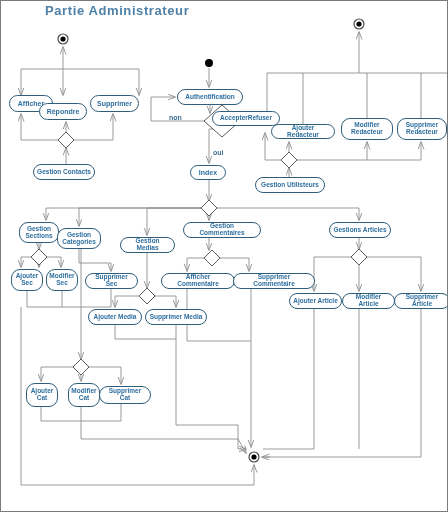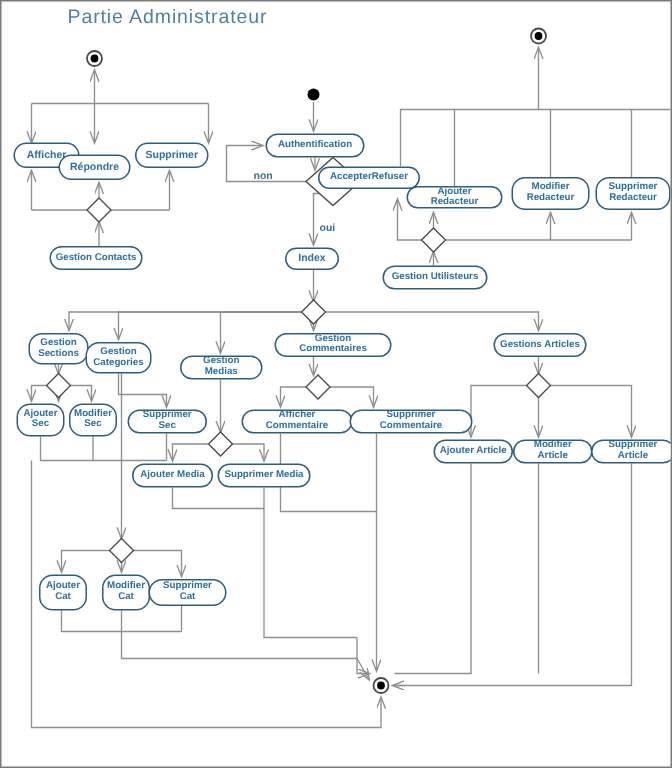--- a/index.html
+++ b/index.html
@@ -23,21 +23,21 @@
     top: 0;
     width: 448px;
     height: 512px;
   }
   .diagram-title {
     position: absolute;
     left: 44px;
     top: 2px;
     font-family: "Liberation Sans", sans-serif;
     font-size: 13px;
-    font-weight: normal;
+    font-weight: bold;
     color: #4f81a8;
     letter-spacing: 0.6px;
     white-space: nowrap;
   }
   .node {
     position: absolute;
     box-sizing: border-box;
     background: #ffffff;
     border: 1px solid #2f5d7a;
     border-radius: 9px;

